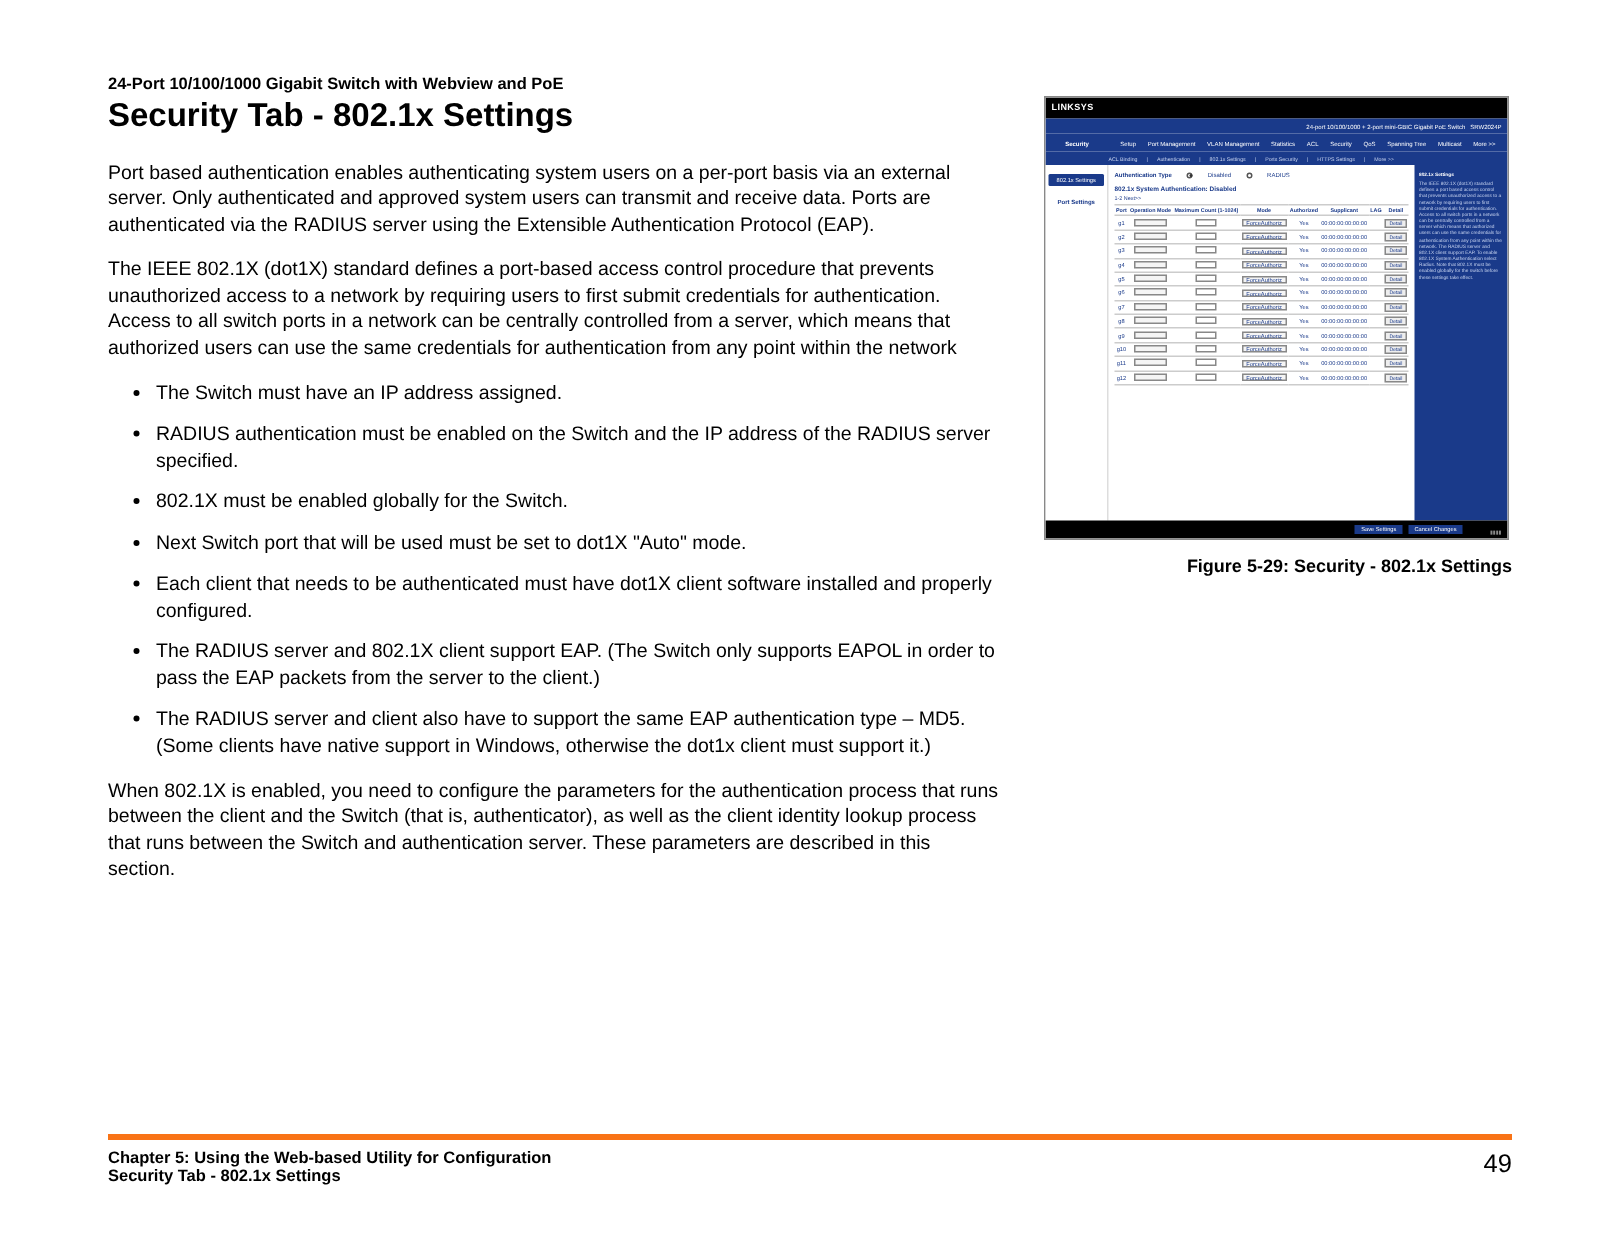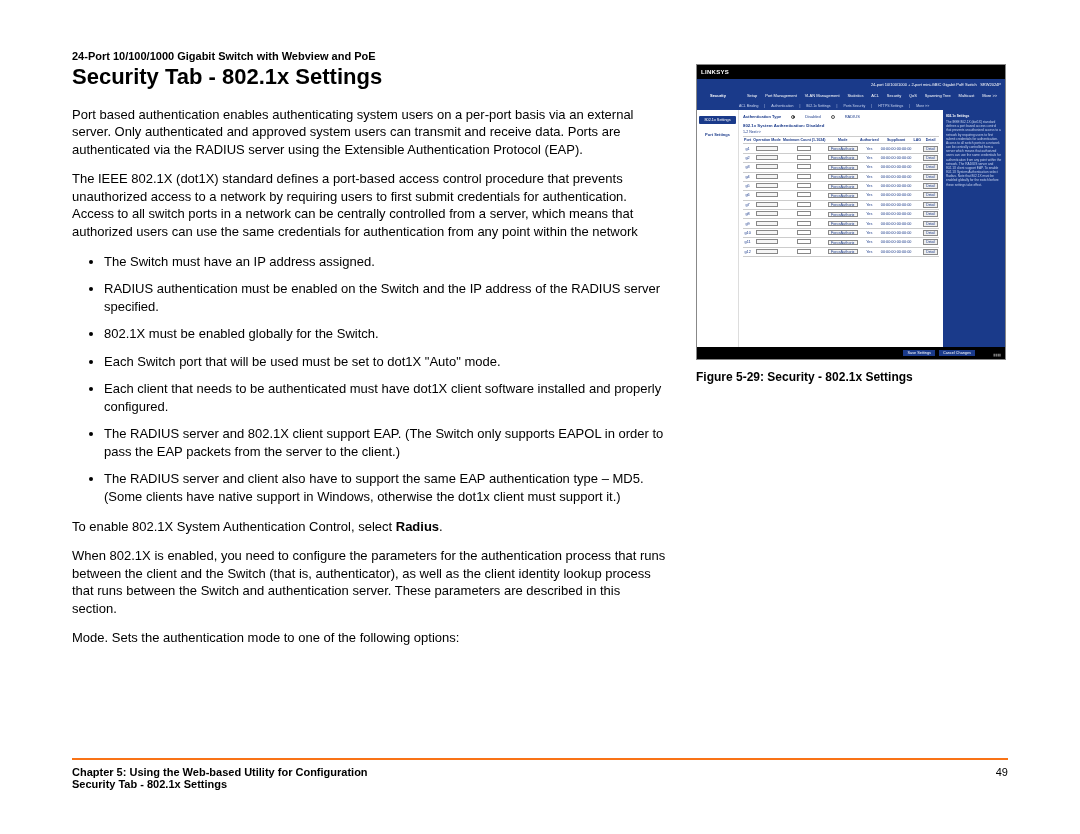--- a/index.html
+++ b/index.html
@@ -189,62 +189,60 @@
     padding: 1px 4px;
   }
   .cisco-logo {
     position:absolute;
     right:4px;
     bottom:2px;
     color:#888;
     font-size:3.5px;
   }
   .figure-caption {
-    text-align: left;
+    text-align: right;
     font-size: 12px;
     font-weight: bold;
     margin-top: 10px;
   }
   .footer {
     position: absolute;
     left: 72px;
     right: 72px;
     bottom: 44px;
-    border-top: 2px solid #f97316;
+    border-top: 4px solid #f97316;
     padding-top: 6px;
     display: flex;
     justify-content: space-between;
     font-size: 11px;
   }
   .footer .left { font-weight: bold; }
   .footer .left .sub { font-weight: bold; display:block; }
-  .footer .pg { font-size: 11px; }
+  .footer .pg { font-size: 17px; }
 </style>
 </head>
 <body>
 
 <div class="doc-header">24-Port 10/100/1000 Gigabit Switch with Webview and PoE</div>
 
 <div class="main-row">
   <div class="text-col">
     <h1>Security Tab - 802.1x Settings</h1>
     <p>Port based authentication enables authenticating system users on a per-port basis via an external server. Only authenticated and approved system users can transmit and receive data. Ports are authenticated via the RADIUS server using the Extensible Authentication Protocol (EAP).</p>
     <p>The IEEE 802.1X (dot1X) standard defines a port-based access control procedure that prevents unauthorized access to a network by requiring users to first submit credentials for authentication. Access to all switch ports in a network can be centrally controlled from a server, which means that authorized users can use the same credentials for authentication from any point within the network</p>
     <ul>
       <li>The Switch must have an IP address assigned.</li>
       <li>RADIUS authentication must be enabled on the Switch and the IP address of the RADIUS server specified.</li>
       <li>802.1X must be enabled globally for the Switch.</li>
-      <li>Each Switch port that will be used must be set to dot1X "Auto" mode.</li>
+      <li>Next Switch port that will be used must be set to dot1X "Auto" mode.</li>
       <li>Each client that needs to be authenticated must have dot1X client software installed and properly configured.</li>
       <li>The RADIUS server and 802.1X client support EAP. (The Switch only supports EAPOL in order to pass the EAP packets from the server to the client.)</li>
       <li>The RADIUS server and client also have to support the same EAP authentication type – MD5. (Some clients have native support in Windows, otherwise the dot1x client must support it.)</li>
     </ul>
-    <p><span>To enable 802.1X System Authentication Control, select </span><b>Radius</b><span>.</span></p>
     <p>When 802.1X is enabled, you need to configure the parameters for the authentication process that runs between the client and the Switch (that is, authenticator), as well as the client identity lookup process that runs between the Switch and authentication server. These parameters are described in this section.</p>
-    <p>Mode. Sets the authentication mode to one of the following options:</p>
   </div>
 
   <div class="figure-col">
     <div class="figure-box">
       <div class="linksys-bar">LINKSYS</div>
       <div class="title-bar">
         <span>24-port 10/100/1000 + 2-port mini-GBIC Gigabit PoE Switch</span>&nbsp;&nbsp;&nbsp;<span>SRW2024P</span>
       </div>
       <div class="nav-row">
         <div class="sec-label">Security</div>

